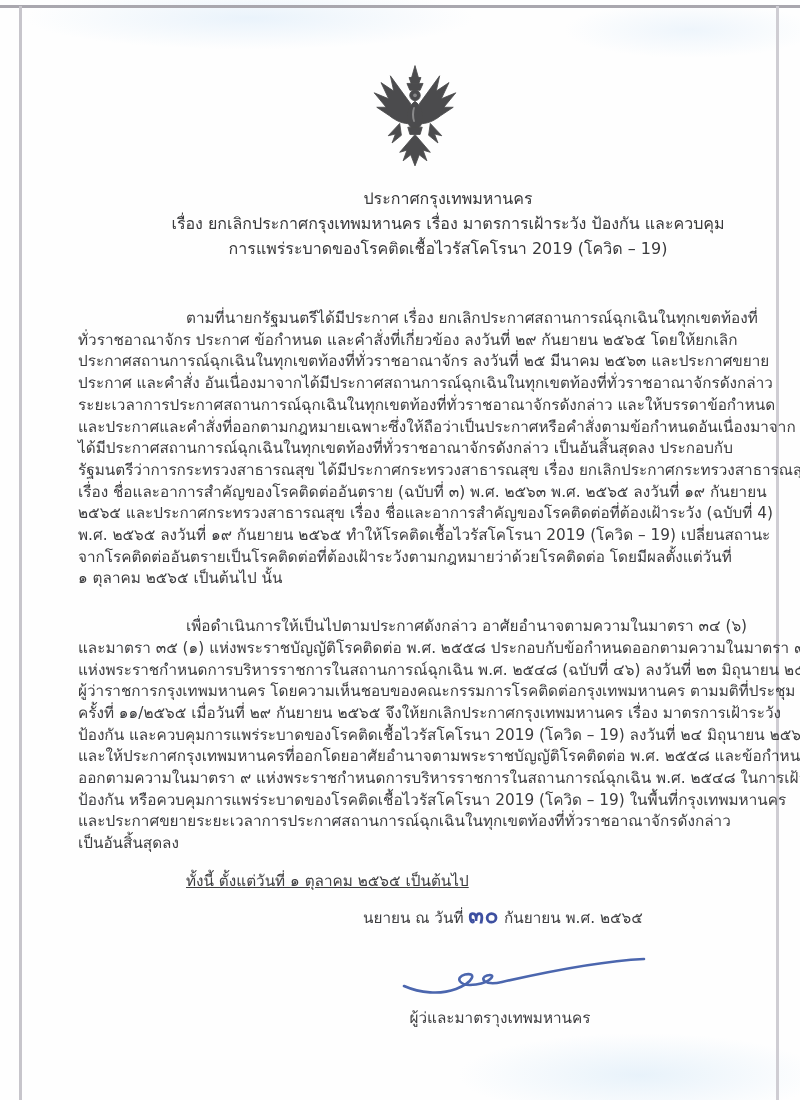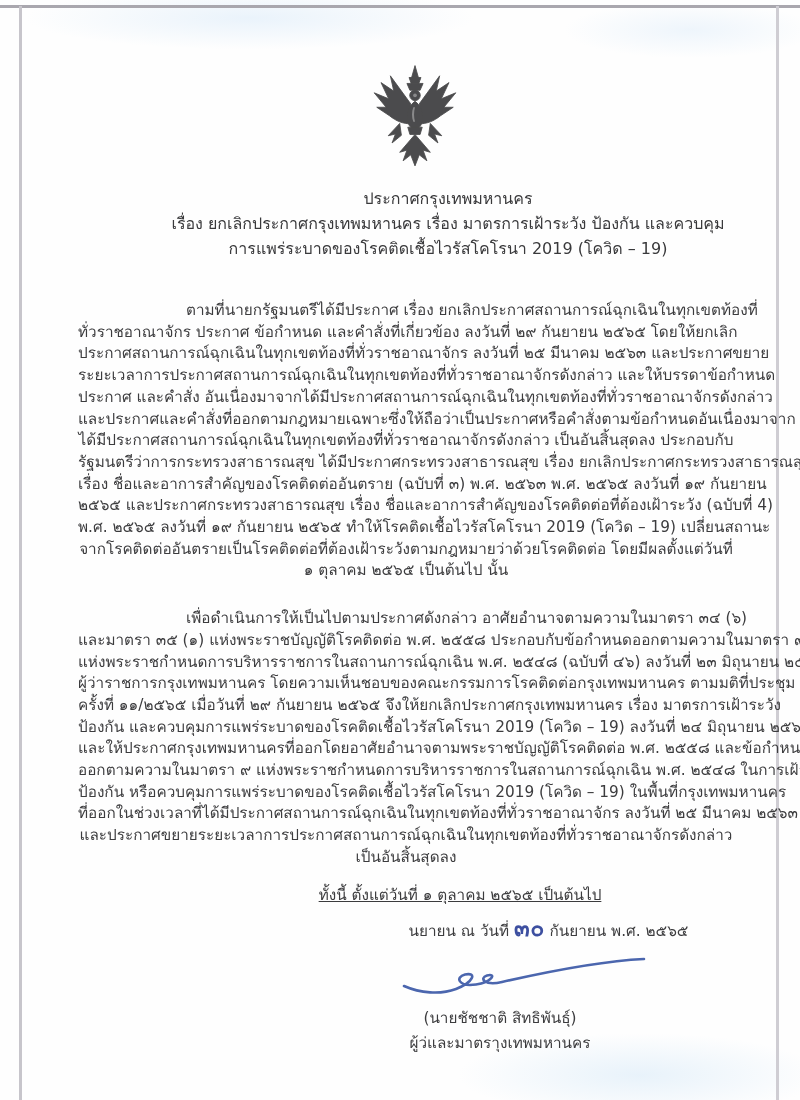--- a/index.html
+++ b/index.html
@@ -17,22 +17,22 @@
   .edge { position:absolute; background:#b9b7bd; }
   .edge-top { left:0; top:5px; width:800px; height:3px; background:#a9a7ae; }
   .edge-left { left:19px; top:6px; width:3px; height:1094px; background:#c7c5cb; }
   .edge-right { left:776px; top:6px; width:3px; height:1094px; background:#cfcdd3; }
 
   .emblem { position:absolute; left:364px; top:56px; width:102px; height:128px; }
 
   .title-block { position:absolute; left:0; top:186px; width:800px; text-align:center;
     font-size:16px; line-height:25px; color:#39393b;padding-left:48px; }
 
-  .body-text { position:absolute; left:78px; top:300px; width:656px;
-    font-size:15.3px; line-height:21.7px; color:#3c3c3e;text-align:center; }
+  .body-text { position:absolute; left:78px; top:308px; width:656px;
+    font-size:15.3px; line-height:21.7px; color:#3c3c3e; }
   .line { white-space:nowrap; }
   .indent { text-indent:108px; }
   .para2 { margin-top:26px; }
   .effective { margin-top:16px; text-indent:108px;text-decoration:underline; }
   .date-line { margin-top:12px; padding-left:285px; }
   .handwritten { color:#3d4fa0; font-size:23px; font-weight:bold; letter-spacing:.5px; }
 
   .sig-svg { position:absolute; left:398px; top:952px; width:252px; height:48px; }
   .sig-block { position:absolute; left:368px; top:1006px; width:264px; text-align:center;
     font-size:15.3px; line-height:25px; color:#3c3c3e; }
@@ -70,55 +70,53 @@
     <div class="line">ประกาศกรุงเทพมหานคร</div>
     <div class="line">เรื่อง ยกเลิกประกาศกรุงเทพมหานคร เรื่อง มาตรการเฝ้าระวัง ป้องกัน และควบคุม</div>
     <div class="line">การแพร่ระบาดของโรคติดเชื้อไวรัสโคโรนา 2019 (โควิด – 19)</div>
   </div>
 
   <div class="body-text">
     <div>
       <div class="line indent">ตามที่นายกรัฐมนตรีได้มีประกาศ เรื่อง ยกเลิกประกาศสถานการณ์ฉุกเฉินในทุกเขตท้องที่</div>
       <div class="line">ทั่วราชอาณาจักร ประกาศ ข้อกำหนด และคำสั่งที่เกี่ยวข้อง ลงวันที่ ๒๙ กันยายน ๒๕๖๕ โดยให้ยกเลิก</div>
       <div class="line">ประกาศสถานการณ์ฉุกเฉินในทุกเขตท้องที่ทั่วราชอาณาจักร ลงวันที่ ๒๕ มีนาคม ๒๕๖๓ และประกาศขยาย</div>
+      <div class="line">ประกาศ และคำสั่ง อันเนื่องมาจากได้มีประกาศสถานการณ์ฉุกเฉินในทุกเขตท้องที่ทั่วราชอาณาจักรดังกล่าว</div>
       <div class="line">ระยะเวลาการประกาศสถานการณ์ฉุกเฉินในทุกเขตท้องที่ทั่วราชอาณาจักรดังกล่าว และให้บรรดาข้อกำหนด</div>
-      <div class="line">ประกาศ และคำสั่ง อันเนื่องมาจากได้มีประกาศสถานการณ์ฉุกเฉินในทุกเขตท้องที่ทั่วราชอาณาจักรดังกล่าว</div>
       <div class="line">และประกาศและคำสั่งที่ออกตามกฎหมายเฉพาะซึ่งให้ถือว่าเป็นประกาศหรือคำสั่งตามข้อกำหนดอันเนื่องมาจาก</div>
       <div class="line">ได้มีประกาศสถานการณ์ฉุกเฉินในทุกเขตท้องที่ทั่วราชอาณาจักรดังกล่าว เป็นอันสิ้นสุดลง ประกอบกับ</div>
       <div class="line">รัฐมนตรีว่าการกระทรวงสาธารณสุข ได้มีประกาศกระทรวงสาธารณสุข เรื่อง ยกเลิกประกาศกระทรวงสาธารณสุข</div>
       <div class="line">เรื่อง ชื่อและอาการสำคัญของโรคติดต่ออันตราย (ฉบับที่ ๓) พ.ศ. ๒๕๖๓ พ.ศ. ๒๕๖๕ ลงวันที่ ๑๙ กันยายน</div>
       <div class="line">๒๕๖๕ และประกาศกระทรวงสาธารณสุข เรื่อง ชื่อและอาการสำคัญของโรคติดต่อที่ต้องเฝ้าระวัง (ฉบับที่ 4)</div>
       <div class="line">พ.ศ. ๒๕๖๕ ลงวันที่ ๑๙ กันยายน ๒๕๖๕ ทำให้โรคติดเชื้อไวรัสโคโรนา 2019 (โควิด – 19) เปลี่ยนสถานะ</div>
       <div class="line">จากโรคติดต่ออันตรายเป็นโรคติดต่อที่ต้องเฝ้าระวังตามกฎหมายว่าด้วยโรคติดต่อ โดยมีผลตั้งแต่วันที่</div>
       <div class="line">๑ ตุลาคม ๒๕๖๕ เป็นต้นไป นั้น</div>
     </div>
     <div class="para2">
       <div class="line indent">เพื่อดำเนินการให้เป็นไปตามประกาศดังกล่าว อาศัยอำนาจตามความในมาตรา ๓๔ (๖)</div>
       <div class="line">และมาตรา ๓๕ (๑) แห่งพระราชบัญญัติโรคติดต่อ พ.ศ. ๒๕๕๘ ประกอบกับข้อกำหนดออกตามความในมาตรา ๙</div>
       <div class="line">แห่งพระราชกำหนดการบริหารราชการในสถานการณ์ฉุกเฉิน พ.ศ. ๒๕๔๘ (ฉบับที่ ๔๖) ลงวันที่ ๒๓ มิถุนายน ๒๕๖๕</div>
       <div class="line">ผู้ว่าราชการกรุงเทพมหานคร โดยความเห็นชอบของคณะกรรมการโรคติดต่อกรุงเทพมหานคร ตามมติที่ประชุม</div>
       <div class="line">ครั้งที่ ๑๑/๒๕๖๕ เมื่อวันที่ ๒๙ กันยายน ๒๕๖๕ จึงให้ยกเลิกประกาศกรุงเทพมหานคร เรื่อง มาตรการเฝ้าระวัง</div>
       <div class="line">ป้องกัน และควบคุมการแพร่ระบาดของโรคติดเชื้อไวรัสโคโรนา 2019 (โควิด – 19) ลงวันที่ ๒๔ มิถุนายน ๒๕๖๕</div>
       <div class="line">และให้ประกาศกรุงเทพมหานครที่ออกโดยอาศัยอำนาจตามพระราชบัญญัติโรคติดต่อ พ.ศ. ๒๕๕๘ และข้อกำหนด</div>
       <div class="line">ออกตามความในมาตรา ๙ แห่งพระราชกำหนดการบริหารราชการในสถานการณ์ฉุกเฉิน พ.ศ. ๒๕๔๘ ในการเฝ้าระวัง</div>
       <div class="line">ป้องกัน หรือควบคุมการแพร่ระบาดของโรคติดเชื้อไวรัสโคโรนา 2019 (โควิด – 19) ในพื้นที่กรุงเทพมหานคร</div>
-      <div class="line">ที่ออกในช่วงเวลาที่ได้มีประกาศสถานการณ์ฉุกเฉินในทุกเขตท้องที่ทั่วราชอาณาจักร ลงวันที่ ๒๕ มีนาคม ๒๕๖๓</div>
       <div class="line">และประกาศขยายระยะเวลาการประกาศสถานการณ์ฉุกเฉินในทุกเขตท้องที่ทั่วราชอาณาจักรดังกล่าว</div>
       <div class="line">เป็นอันสิ้นสุดลง</div>
     </div>
 
     <div class="line effective">ทั้งนี้ ตั้งแต่วันที่ ๑ ตุลาคม ๒๕๖๕ เป็นต้นไป</div>
 
     <div class="line date-line">
       <span>นยายน ณ วันที่ </span><span class="handwritten">๓๐</span><span> กันยายน พ.ศ. ๒๕๖๕</span>
     </div>
   </div>
 
   <svg class="sig-svg" viewBox="0 0 252 48" aria-hidden="true">
     <path d="M6 34 C 22 41 42 43 58 37 C 76 30 79 20 67 22.5 C 57 25 60 35 78 32.5 C 94 30 99 21 89 23.5 C 81 26 86 34 104 30 C 148 20 204 9 246 7" fill="none" stroke="#4b66ae" stroke-width="2.6" stroke-linecap="round"></path>
   </svg>
 
   <div class="sig-block">
-    <div class="line">(นายชัชชาติ สิทธิพันธุ์)</div>
     <div class="line">ผู้ว่และมาตราุงเทพมหานคร</div>
   </div>
 
 </div>
 
 </body></html>

